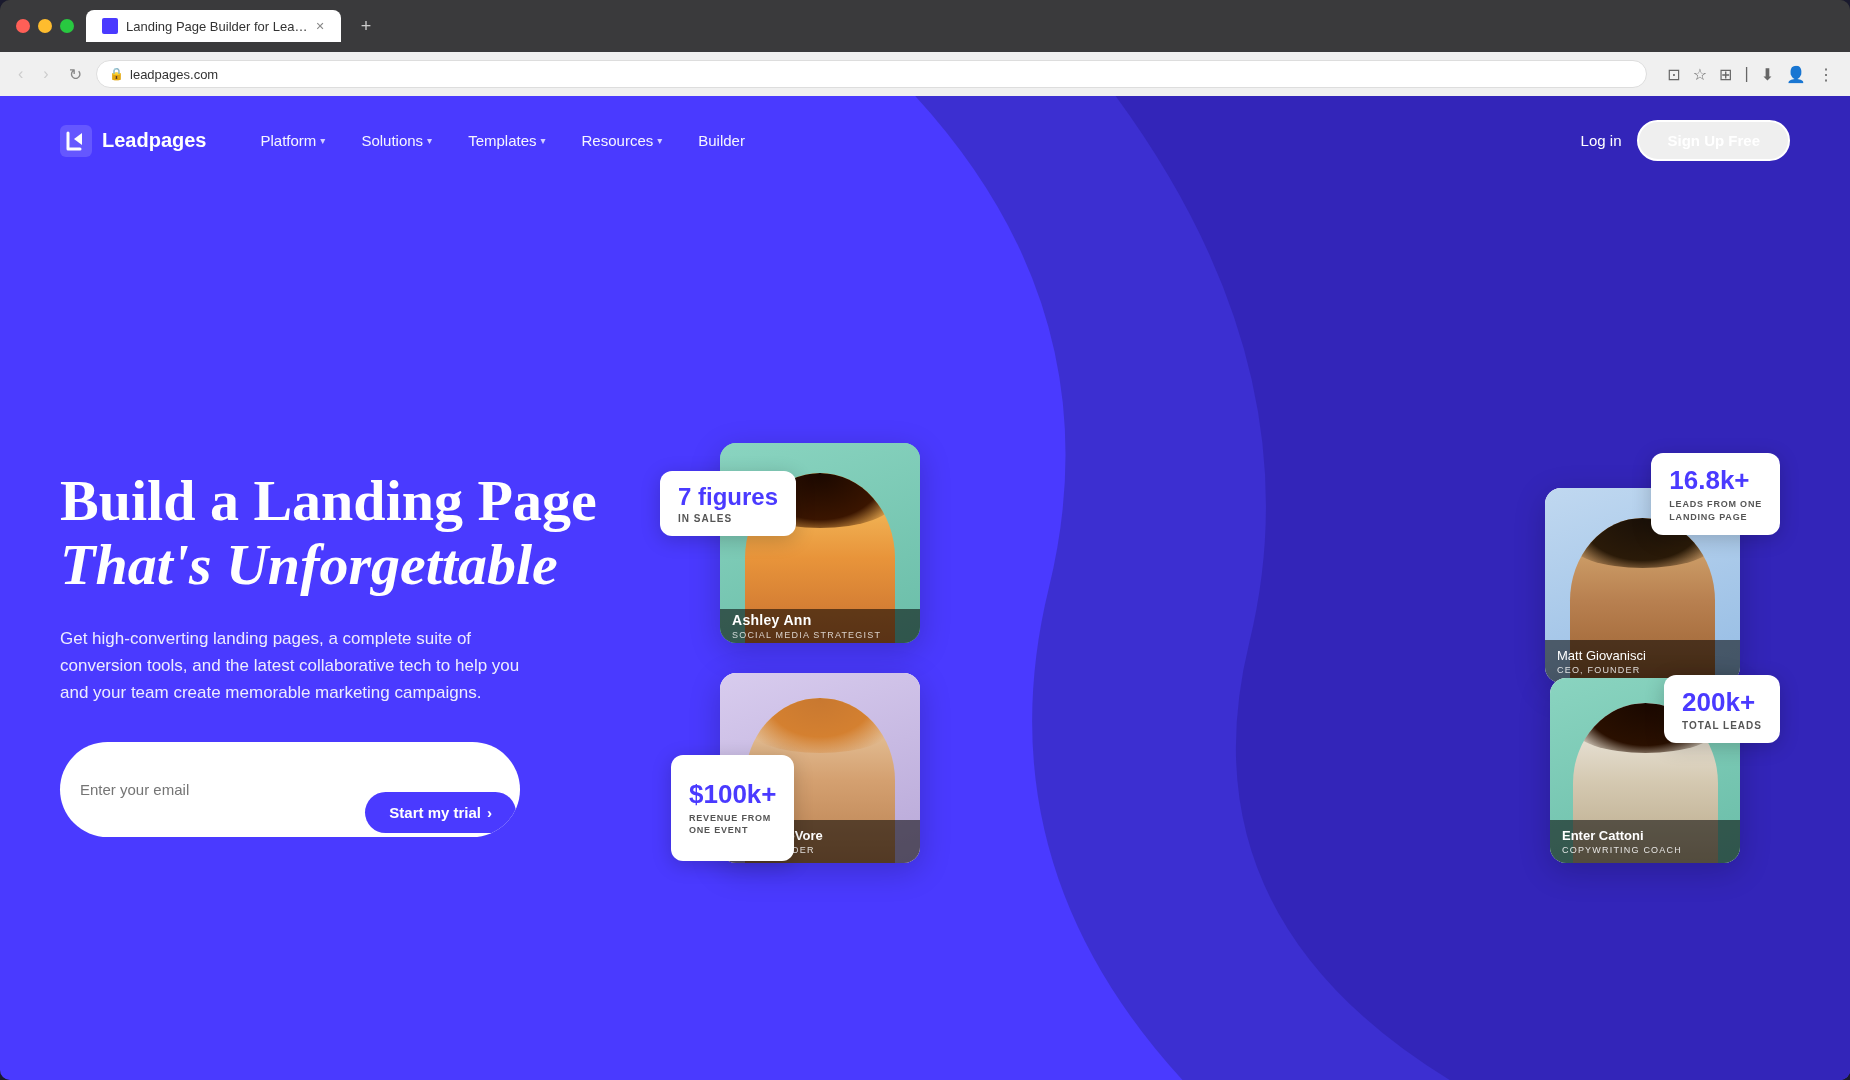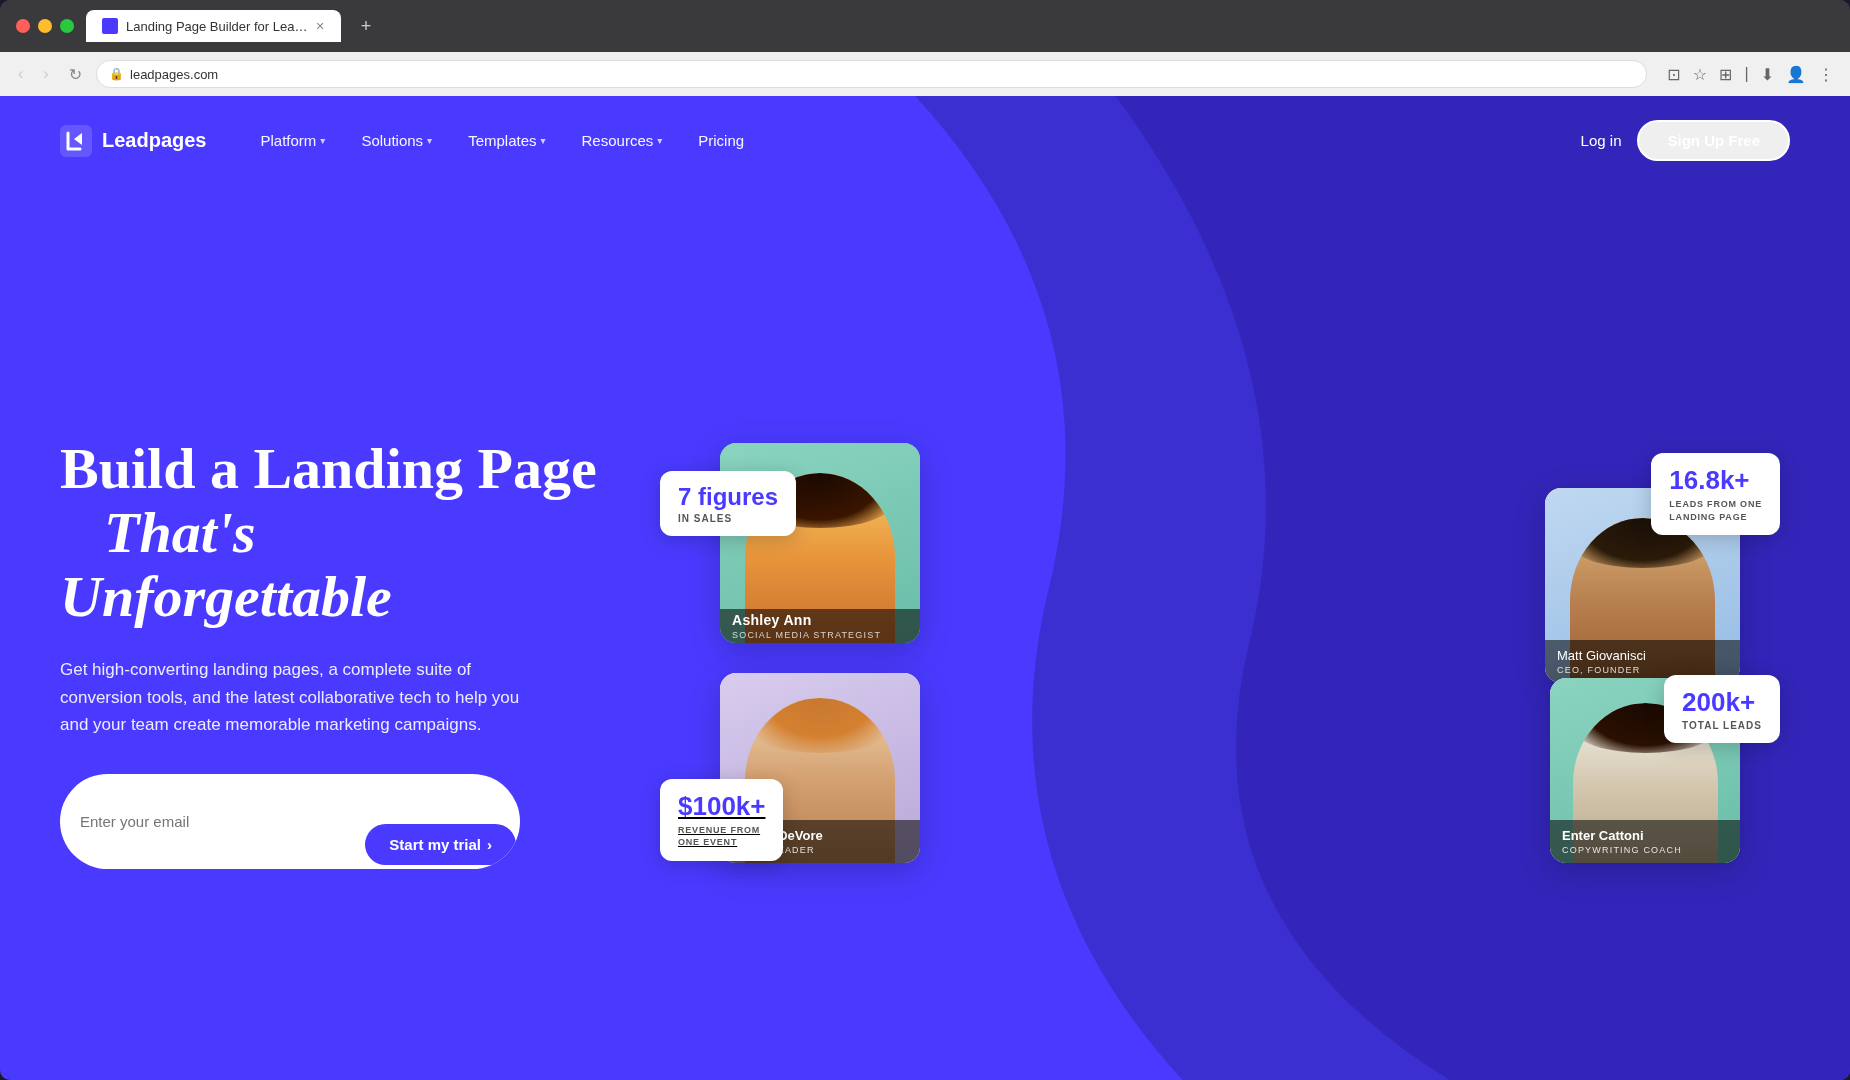--- a/index.html
+++ b/index.html
@@ -41,21 +41,21 @@
     .nav-link { color: white; font-size: 15px; padding: 6px 14px; cursor: pointer; display: flex; align-items: center; gap: 4px; opacity: 0.95; text-decoration: none; }
     .nav-chevron { font-size: 10px; opacity: 0.8; }
     .nav-spacer { flex: 1; }
     .nav-login { color: white; font-size: 15px; cursor: pointer; padding: 6px 16px; }
     .nav-signup { color: white; border: 2px solid white; border-radius: 30px; padding: 10px 28px; font-size: 15px; font-weight: 600; cursor: pointer; white-space: nowrap; }
 
     
     .hero { position: relative; z-index: 5; display: flex; align-items: center; padding: 40px 60px 0 60px; height: calc(100% - 88px); }
     .hero-left { flex: 0 0 580px; padding-right: 40px; }
     .hero-title { font-size: 58px; font-weight: 800; color: white; line-height: 1.1; margin-bottom: 28px; font-family: Georgia, 'Times New Roman', serif; }
-    .hero-title em { font-style: italic; margin-left: 44px; }
+    .hero-title em { font-style: italic; }
     .hero-desc { font-size: 17px; color: rgba(255,255,255,0.9); line-height: 1.6; margin-bottom: 36px; max-width: 480px; }
     .email-form { display: flex; background: white; border-radius: 50px; overflow: hidden; padding: 4px 4px 4px 20px; align-items: center; max-width: 460px; }
     .email-input { border: none; outline: none; font-size: 15px; color: #666; flex: 1; background: transparent; padding: 8px 0; }
     .start-trial-btn { background: #4a3aff; color: white; border: none; border-radius: 50px; padding: 12px 24px; font-size: 15px; font-weight: 600; cursor: pointer; white-space: nowrap; display: flex; align-items: center; gap: 6px; margin-top: 46px; }
 
     
     .hero-right { flex: 1; position: relative; height: 440px; margin-top: 20px; }
 
     .testimonial-card { position: absolute; background: white; border-radius: 16px; overflow: hidden; box-shadow: 0 8px 32px rgba(0,0,0,0.2); }
     .card-name-overlay { position: absolute; bottom: 0; left: 0; right: 0; background: rgba(0,0,0,0.5); color: white; padding: 8px 12px; }
@@ -135,21 +135,21 @@
         </a>
         <a class="nav-link">
           <span>Templates</span>
           <span class="nav-chevron">▾</span>
         </a>
         <a class="nav-link">
           <span>Resources</span>
           <span class="nav-chevron">▾</span>
         </a>
         <a class="nav-link">
-          <span>Pricing</span>
+          <span>Builder</span>
         </a>
       </div>
 
       <div class="nav-spacer"></div>
 
       <span class="nav-login">Log in</span>
       <button class="nav-signup">Sign Up Free</button>
     </nav>
 
     <div class="hero">
@@ -212,21 +212,21 @@
             <div style="width:150px; height:165px; background:linear-gradient(180deg, #e8c8a0 10%, #d4a070 50%, #b88050 100%); border-radius:50% 50% 0 0; position:relative; overflow:hidden;">
               <div style="position:absolute; top:0; left:0; right:0; height:55px; background:radial-gradient(ellipse at 50% 0%, #c87830 0%, #d48030 50%, transparent 80%); border-radius:50%;"></div>
             </div>
             <div style="position:absolute; bottom:0; left:0; right:0; background:rgba(0,0,0,0.55); padding:8px 12px;">
               <div style="font-size:13px;font-weight:700;color:white;">Shelby DeVore</div>
               <div style="font-size:9px;color:rgba(255,255,255,0.85);letter-spacing:1.2px;text-transform:uppercase;margin-top:2px;">Homesteader</div>
             </div>
           </div>
         </div>
 
-        <div class="stat-badge" style="position:absolute; left:20px; bottom:22px; background:white; border-radius:12px; padding:12px 18px; box-shadow:0 4px 20px rgba(0,0,0,0.2); z-index:10;text-decoration:underline;">
+        <div class="stat-badge" style="position:absolute; left:31px; bottom:22px; background:white; border-radius:12px; padding:24px 18px; box-shadow:0 4px 20px rgba(0,0,0,0.2); z-index:10;">
           <div style="font-size:26px;font-weight:800;color:#4a3aff;">$100k+</div>
           <div style="font-size:9px;font-weight:600;color:#555;letter-spacing:0.8px;text-transform:uppercase;margin-top:2px;line-height:1.4;">REVENUE FROM</div>
           <div style="font-size:9px;font-weight:600;color:#555;letter-spacing:0.8px;text-transform:uppercase;line-height:1.4;">ONE EVENT</div>
         </div>
 
         <div class="testimonial-card" style="width:190px; height:185px; right:50px; bottom:20px; border-radius:16px; overflow:hidden; position:absolute;">
           <div style="width:100%; height:100%; background:linear-gradient(160deg,#8ad4c0 0%,#6abda8 100%); display:flex; flex-direction:column; align-items:center; justify-content:flex-end; position:relative;">
             <div style="width:145px; height:160px; background:linear-gradient(180deg, #ede8e0 10%, #d4c8b0 50%, #b8a888 100%); border-radius:50% 50% 0 0; position:relative; overflow:hidden;">
               <div style="position:absolute; top:0; left:0; right:0; height:50px; background:radial-gradient(ellipse at 50% 0%, #1a0800 0%, #2a1000 60%, transparent 85%); border-radius:50%;"></div>
             </div>

